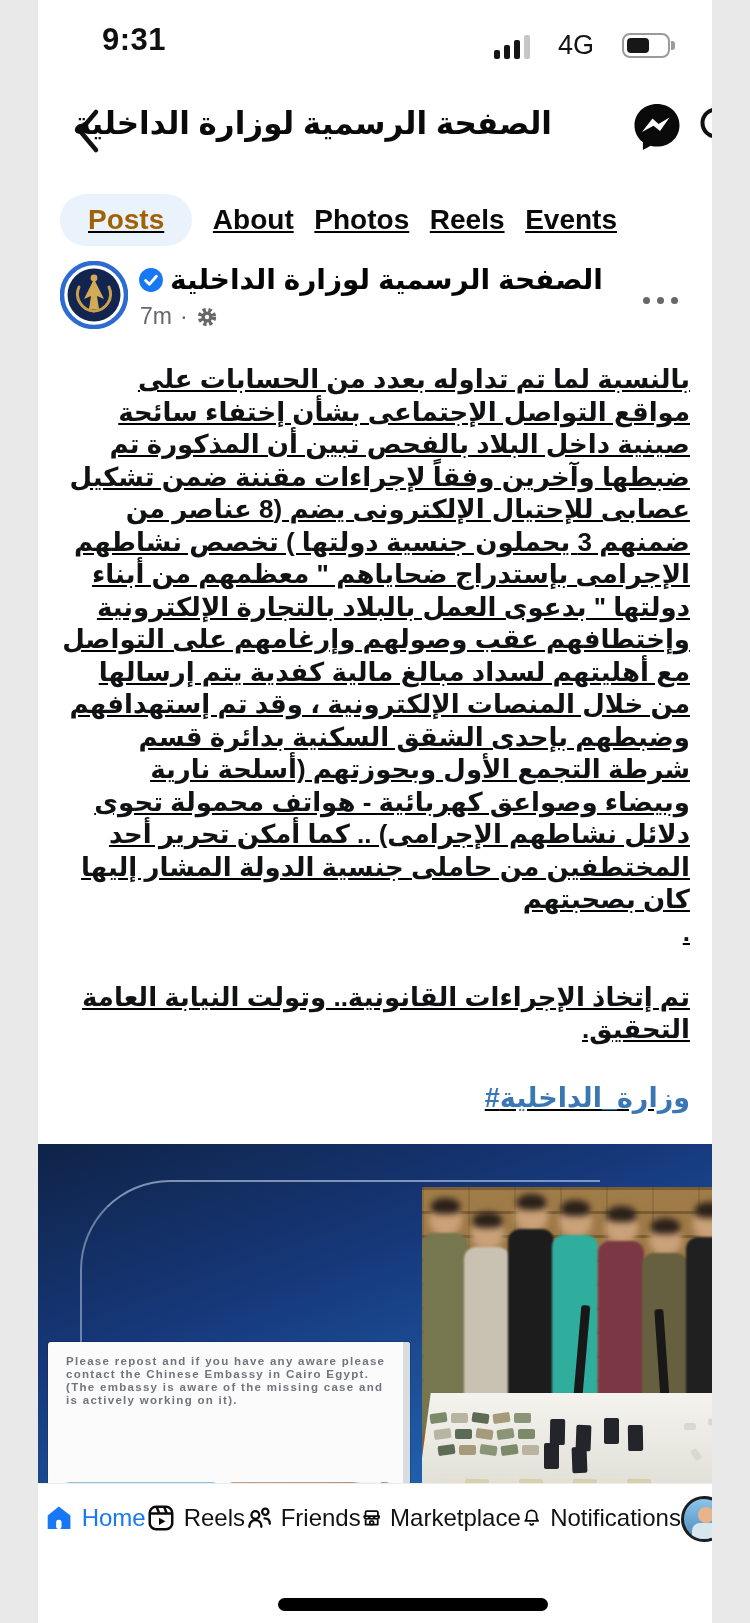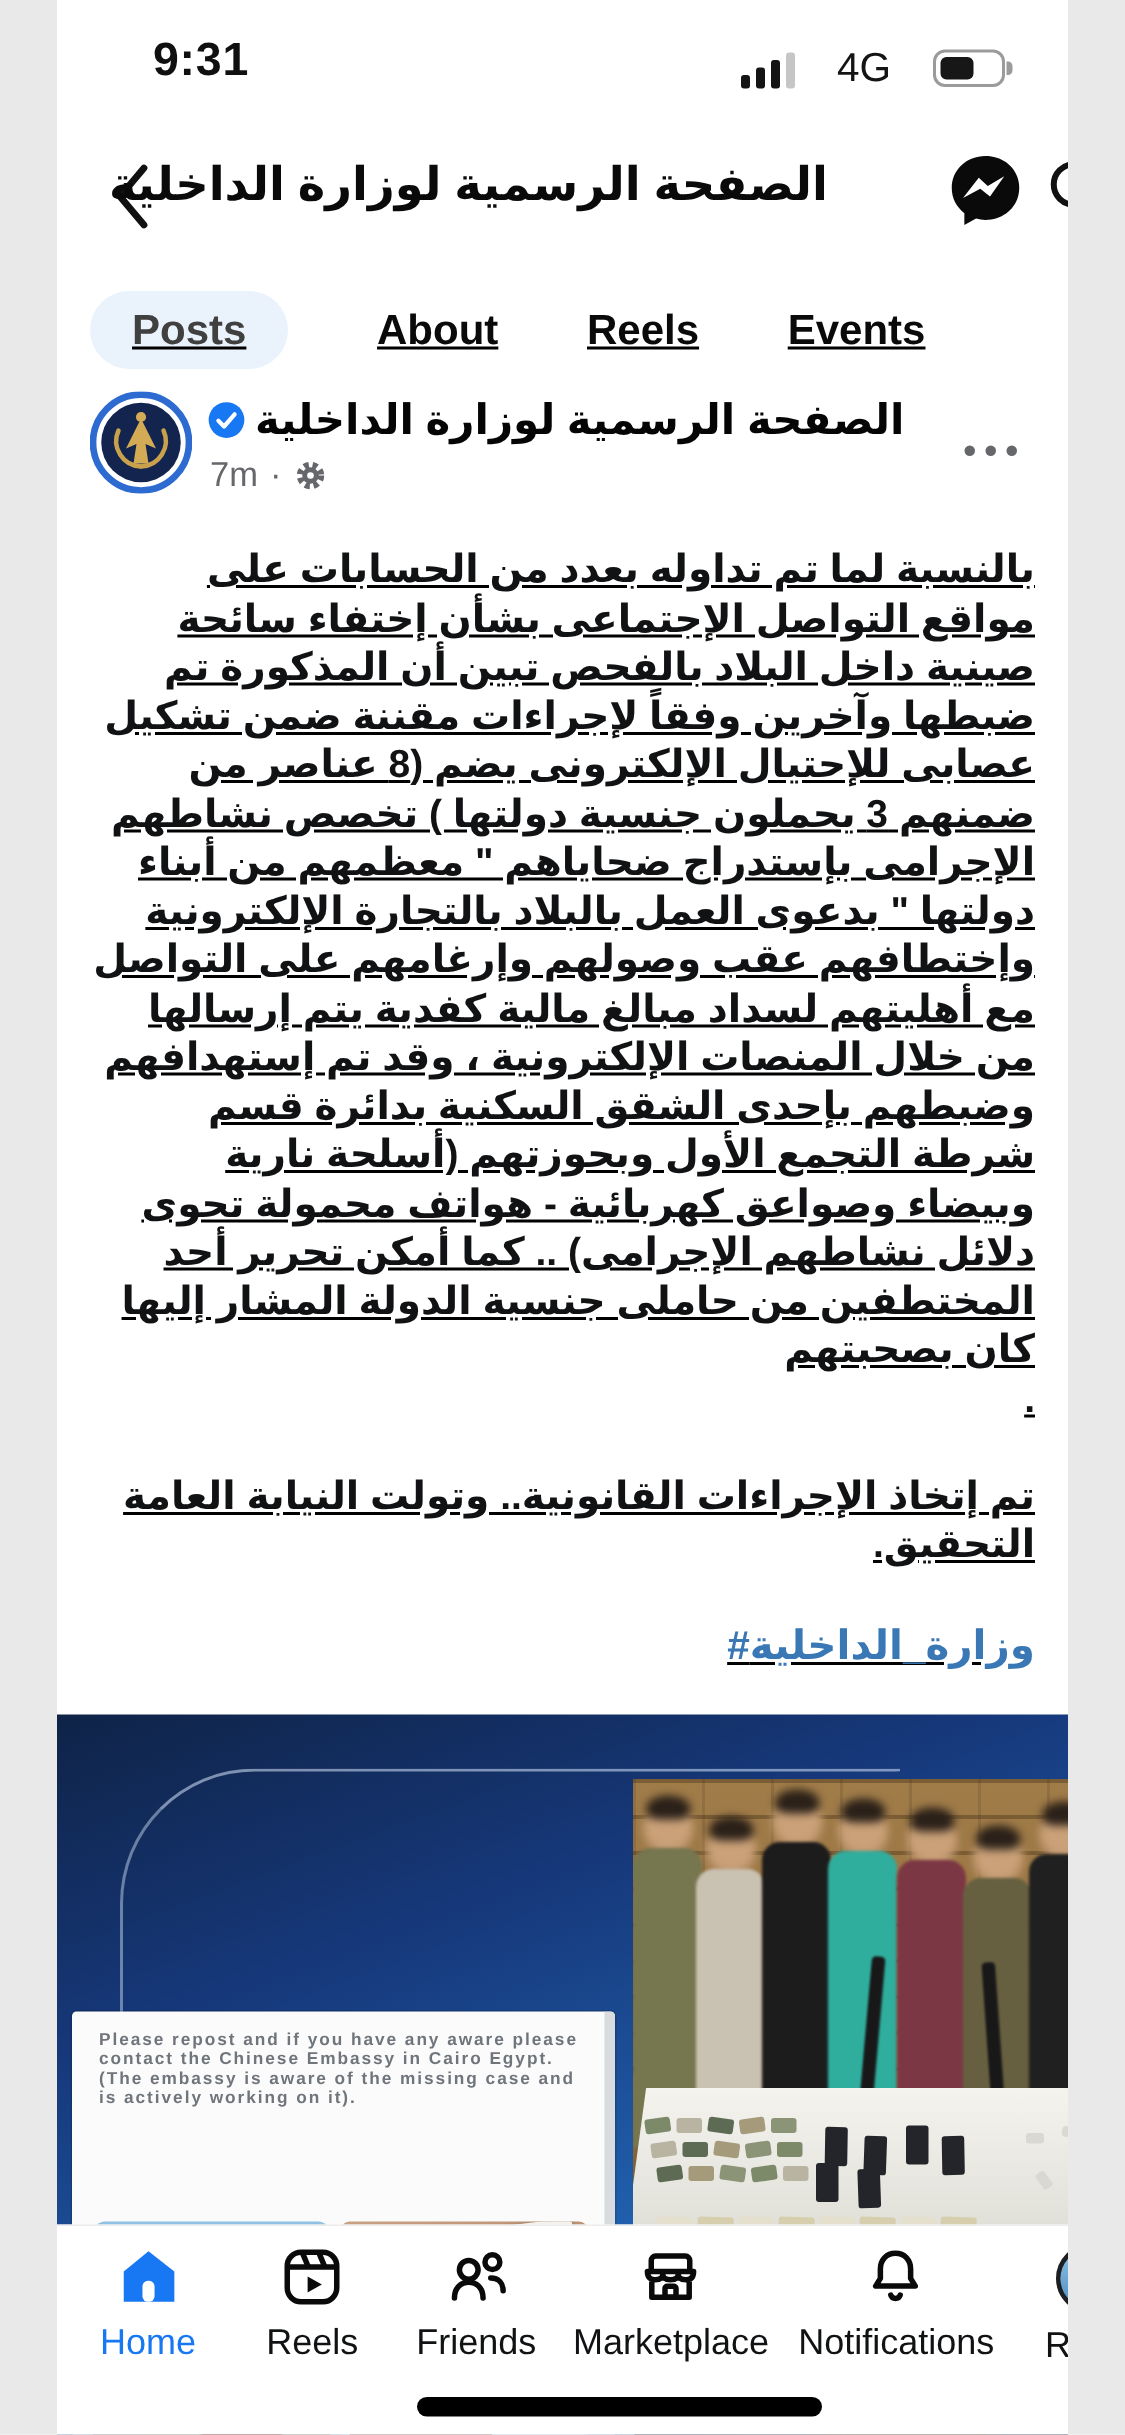--- a/index.html
+++ b/index.html
@@ -22,21 +22,21 @@
   
   .hdr { position:relative; height:92px; }
   .back { position:absolute; left:28px; top:12px; width:44px; height:48px; }
   .hdr-title { position:absolute; right:160px; top:10px; font-size:31px; font-weight:700; color:#0a0a0a; direction:rtl; white-space:nowrap; }
   .msgr { position:absolute; left:593px; top:6px; width:52px; height:52px; }
   .srch { position:absolute; left:656px; top:6px; width:52px; height:52px; }
 
   
   .tabs { position:relative; height:66px; display:flex; align-items:center; padding:0 95px 0 22px; justify-content:space-between; }
   .tab { font-size:28px; font-weight:700; color:#0a0a0a; padding:10px 0; }
-  .tab.active { color:#404040; background:#eaf2fb; border-radius:30px; padding:10px 28px; }
+  .tab.active { color:#a16207; background:#eaf2fb; border-radius:30px; padding:10px 28px; }
 
   
   .phead { position:relative; height:96px; margin-top:6px; }
   .avatar { position:absolute; left:22px; top:2px; width:68px; height:68px; }
   .pname { position:absolute; left:100px; top:4px; display:flex; align-items:center; gap:6px; direction:ltr; }
   .pname .nm { font-size:28px; font-weight:700; color:#050505; direction:rtl; }
   .ptime { position:absolute; left:102px; top:44px; display:flex; align-items:center; gap:8px; font-size:23px; color:#65676b; }
   .dots { position:absolute; right:34px; top:38px; display:flex; gap:7px; }
   .dots i { width:7px; height:7px; border-radius:50%; background:#65676b; }
 
@@ -108,21 +108,21 @@
               background:linear-gradient(100deg,#3a201a 0%,#5a3124 45%,#46241c 100%); }
   .singleph .hd { position:absolute; left:118px; top:14px; width:124px; height:128px; border-radius:50%;
                   background:radial-gradient(circle at 50% 45%, #cf9f70 55%, #8f6644 100%); filter:blur(7px); }
   .singleph .hd::before { content:""; position:absolute; left:10px; top:-6px; right:10px; height:40px; border-radius:50%; background:#241a12; }
   .singleph .bd { position:absolute; left:36px; top:118px; width:290px; height:80px; border-radius:40px 40px 0 0;
                   background:#cdb394; filter:blur(6px); }
 
   
   .nav { position:absolute; left:0; bottom:0; width:750px; height:140px; background:#fff; border-top:1px solid #ececec; z-index:20;
          display:flex; justify-content:space-around; align-items:flex-start; padding:12px 6px 0 6px; }
-  .nitem { display:flex; flex-direction:column; align-items:center; gap:8px; min-width:90px; }
+  .nitem { display:flex; flex-direction:row; align-items:center; gap:8px; min-width:90px; }
   .nitem .lbl { font-size:24px; color:#111214; font-weight:500; }
   .nitem.active .lbl { color:#1877f2; }
   .menu-av { position:relative; width:46px; height:46px; }
   .menu-av .ring { width:46px; height:46px; border-radius:50%; border:3px solid #1c1e21; overflow:hidden;
                    background:linear-gradient(#8cc4e8,#4e8cc0); position:relative; }
   .menu-av .ring::before { content:""; position:absolute; left:14px; top:8px; width:16px; height:16px; border-radius:50%; background:#e8b48a; }
   .menu-av .ring::after { content:""; position:absolute; left:8px; top:24px; width:28px; height:18px; border-radius:8px 8px 0 0; background:#d8e6ee; }
   .menu-badge { position:absolute; right:-8px; bottom:-4px; width:24px; height:24px; border-radius:50%; background:#e4e6eb; display:flex; flex-direction:column; justify-content:center; align-items:center; gap:2.5px; }
   .menu-badge i { width:12px; height:2.2px; background:#7c7f84; border-radius:1px; }
   .homebar { position:absolute; left:240px; bottom:12px; width:270px; height:13px; border-radius:7px; background:#000; z-index:21; }
@@ -159,20 +159,21 @@
     </svg>
     <svg class="srch" viewBox="0 0 52 52">
       <circle cx="22" cy="22" r="13.5" fill="none" stroke="#111" stroke-width="4"></circle>
       <line x1="32.5" y1="32.5" x2="45" y2="45" stroke="#111" stroke-width="4" stroke-linecap="round"></line>
     </svg>
   </div>
 
   <div class="tabs">
     <div class="tab active">Posts</div>
     <div class="tab">About</div>
+    <div class="tab">Photos</div>
     <div class="tab">Reels</div>
     <div class="tab">Events</div>
   </div>
 
   <div class="phead">
     <svg class="avatar" viewBox="0 0 68 68">
       <circle cx="34" cy="34" r="32" fill="#fff" stroke="#2e6bd0" stroke-width="4.5"></circle>
       <circle cx="34" cy="34" r="26.5" fill="#13254e"></circle>
       <path d="M34 50 a17 17 0 0 1 -15-24" fill="none" stroke="#c9a14c" stroke-width="3" stroke-linecap="round"></path>
       <path d="M34 50 a17 17 0 0 0 15-24" fill="none" stroke="#c9a14c" stroke-width="3" stroke-linecap="round"></path>

